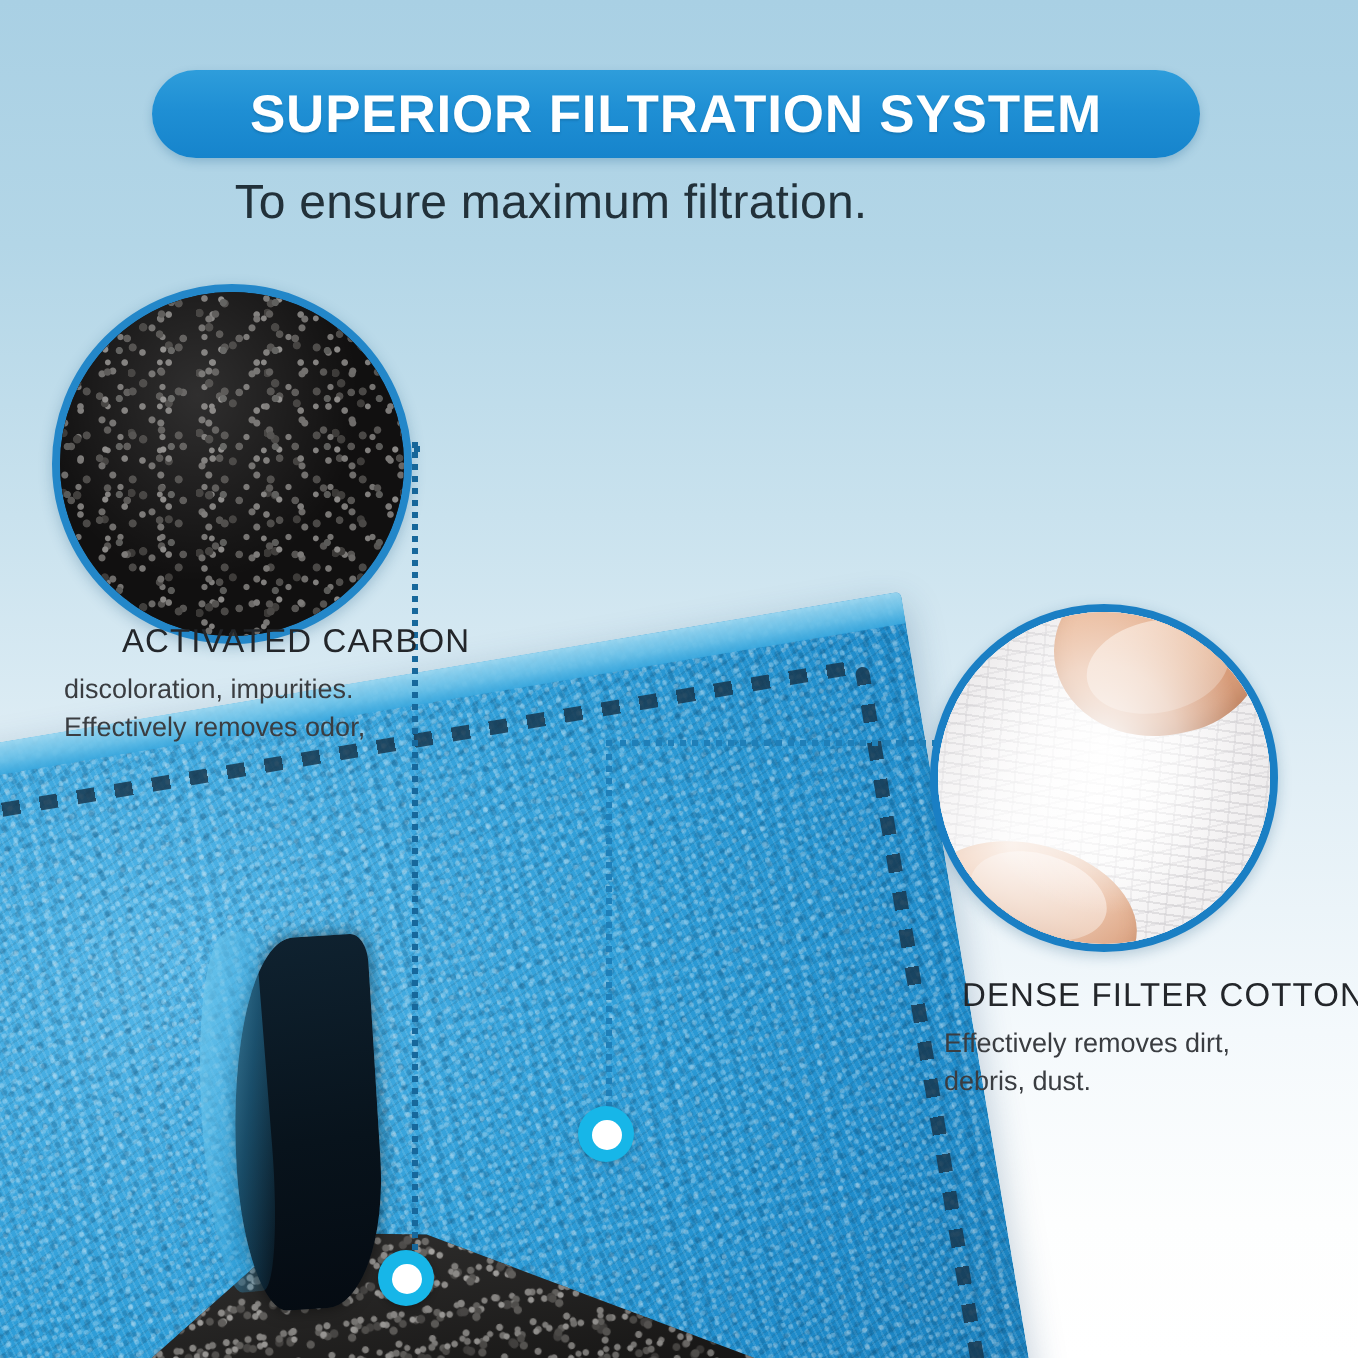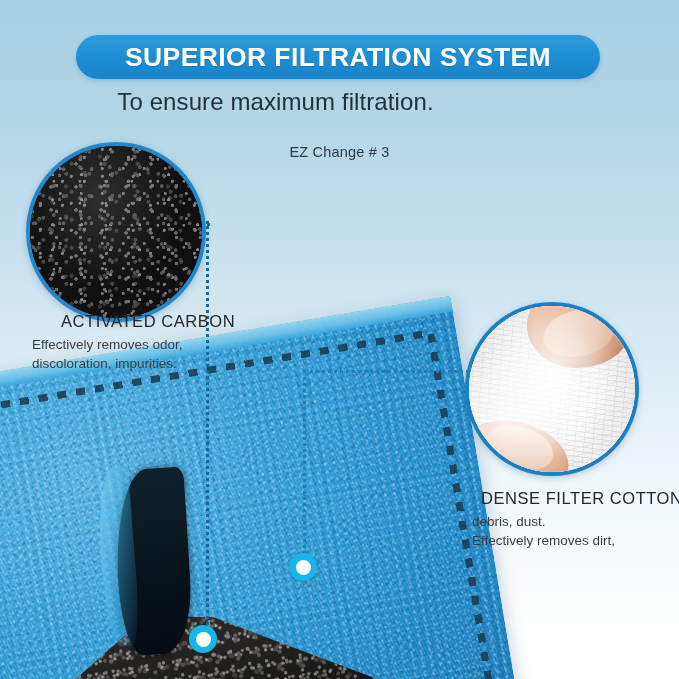--- a/index.html
+++ b/index.html
@@ -242,21 +242,20 @@
       </div>
       <div class="tear"></div>
       <div class="tear-lip"></div>
     </div>
   </div>
 
   <div class="title-pill">
     <span>SUPERIOR FILTRATION SYSTEM</span>
   </div>
   <div class="subtitle">To ensure maximum filtration.</div>
-  <div class="model-label">EZ Change # 3</div>
 
   <div class="dash-h dark" style="left:188px;top:223px;width:22px;"></div>
   <div class="dash-v dark" style="left:206px;top:221px;height:410px;"></div>
   <div class="end-dot" style="left:189px;top:625px;"></div>
 
   <div class="dash-h" style="left:303px;top:370px;width:172px;"></div>
   <div class="dash-v" style="left:303px;top:370px;height:190px;"></div>
   <div class="end-dot" style="left:289px;top:553px;"></div>
 
   <div class="circle carbon">
@@ -270,23 +269,23 @@
       <div class="nail"></div>
     </div>
     <div class="finger bot">
       <div class="nail"></div>
     </div>
     <div class="cotton-fluff"></div>
   </div>
 
   <div class="cap-title" style="left:32px;top:312px;">ACTIVATED CARBON</div>
   <div class="cap-body" style="left:32px;top:335px;">
+    <div>discoloration, impurities.</div>
     <div>Effectively removes odor,</div>
-    <div>discoloration, impurities.</div>
   </div>
 
   <div class="cap-title" style="left:452px;top:489px;">DENSE FILTER COTTON</div>
   <div class="cap-body" style="left:472px;top:512px;">
+    <div>Effectively removes dirt,</div>
     <div>debris, dust.</div>
-    <div>Effectively removes dirt,</div>
   </div>
 
 </div>
 
 </body></html>

